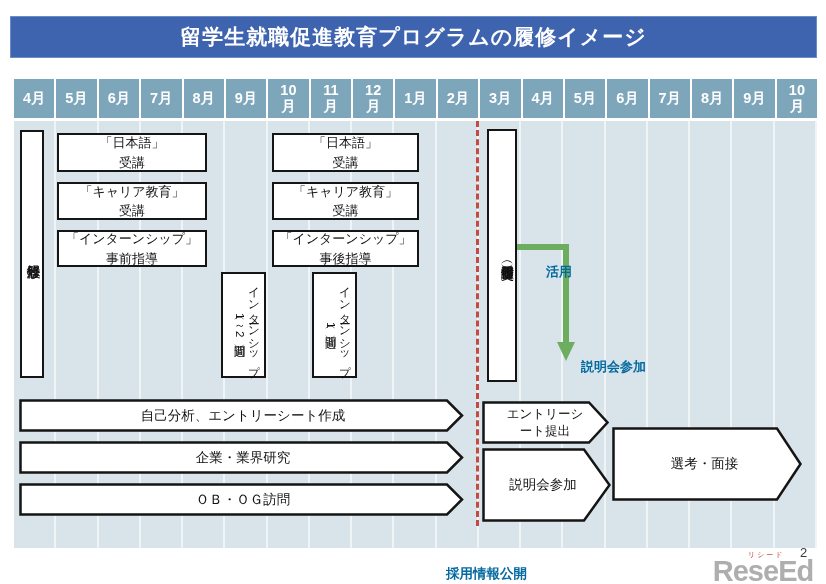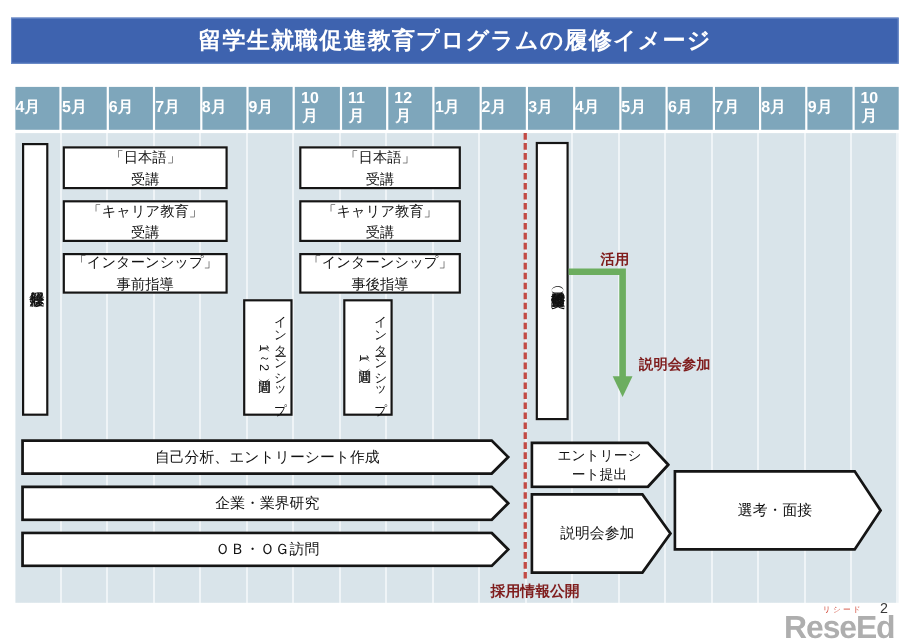--- a/index.html
+++ b/index.html
@@ -14,21 +14,21 @@
     display:flex; align-items:center; justify-content:center;
     color:#fff; font-weight:bold; font-size:21px; letter-spacing:1px;
   }
   
   .months {
     position:absolute; left:14px; top:79px; width:803px; height:39px;
     display:flex; gap:2px;
   }
   .month-cell {
     flex:1; background:#7EA6BB; color:#fff; font-weight:bold; font-size:14.5px;
-    display:flex; align-items:center; justify-content:flex-start;
+    display:flex; align-items:center; justify-content:center;
     text-align:center; line-height:1.05;
   }
   .month-cell span { display:inline-block; max-width:27px; word-break:break-all; }
   
   .chart-bg {
     position:absolute; left:14px; top:121px; width:803px; height:427px;
     background:repeating-linear-gradient(to right,
       #D9E4EA 0px, #D9E4EA 40.3px, #EFF4F7 40.3px, #EFF4F7 42.26px);
   }
   
@@ -49,21 +49,21 @@
   }
   .vbox .vline { display:block; line-height:1.25; }
   .vbox-2col { font-size:11.5px; padding-right:3px; }
   
   .arrow-wrap { position:absolute; }
   .arrow-wrap svg { position:absolute; left:0; top:0; }
   .arrow-label {
     position:absolute; inset:0; display:flex; align-items:center; justify-content:center;
     text-align:center; font-size:13.5px; line-height:1.3; z-index:2;margin-left:19px;
   }
-  .note { position:absolute; font-weight:bold; font-size:13px; color:#7f1d1d; }
+  .note { position:absolute; font-weight:bold; font-size:13px; color:#0369a1;margin-top:36px; }
   .overlay-svg { position:absolute; left:0; top:0; pointer-events:none; }
   
   .page-num { position:absolute; left:800px; top:545px; font-size:13px; color:#3a3a3a; }
   .logo { position:absolute; left:700px; top:551px; width:126px; }
   .logo-ruby { display:block; margin-left:48px; color:#D0402F; font-size:7px; letter-spacing:2px; line-height:1; }
   .logo-text { display:block; color:#AEAEAE; font-weight:bold; font-size:29px; line-height:0.95; letter-spacing:-1px;text-align:center; }
 </style>
 </head>
 <body>
 

